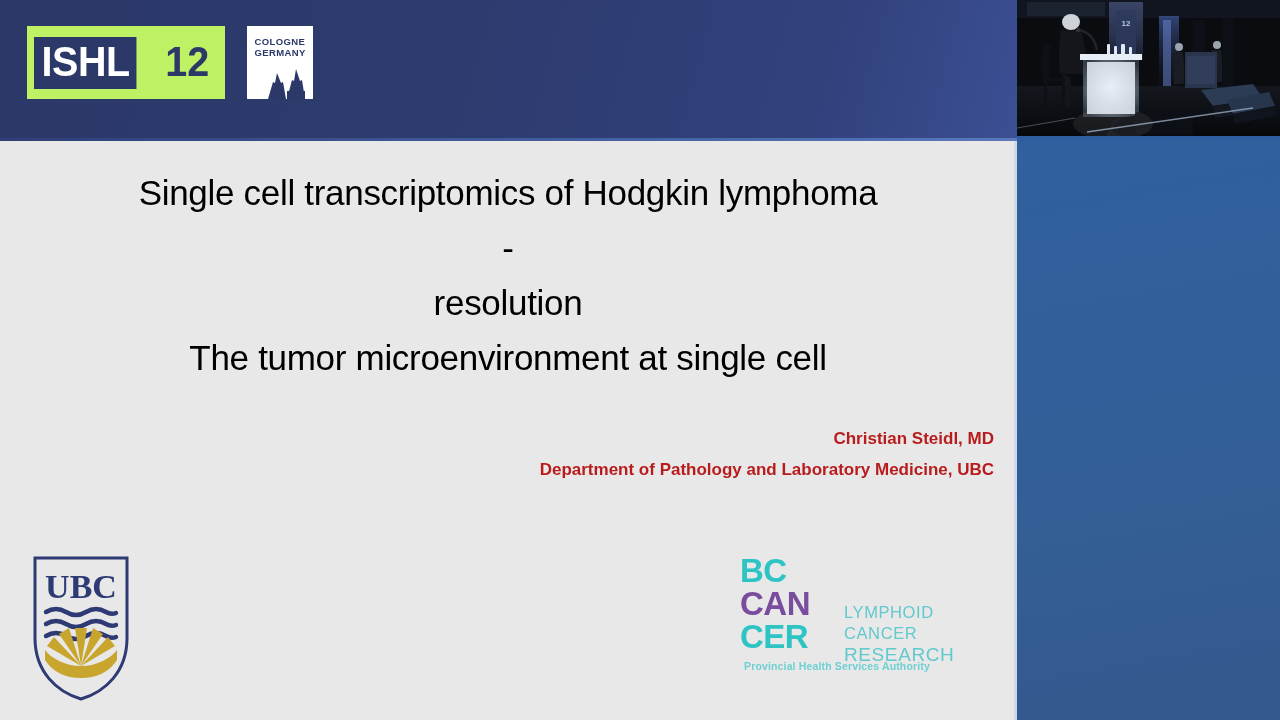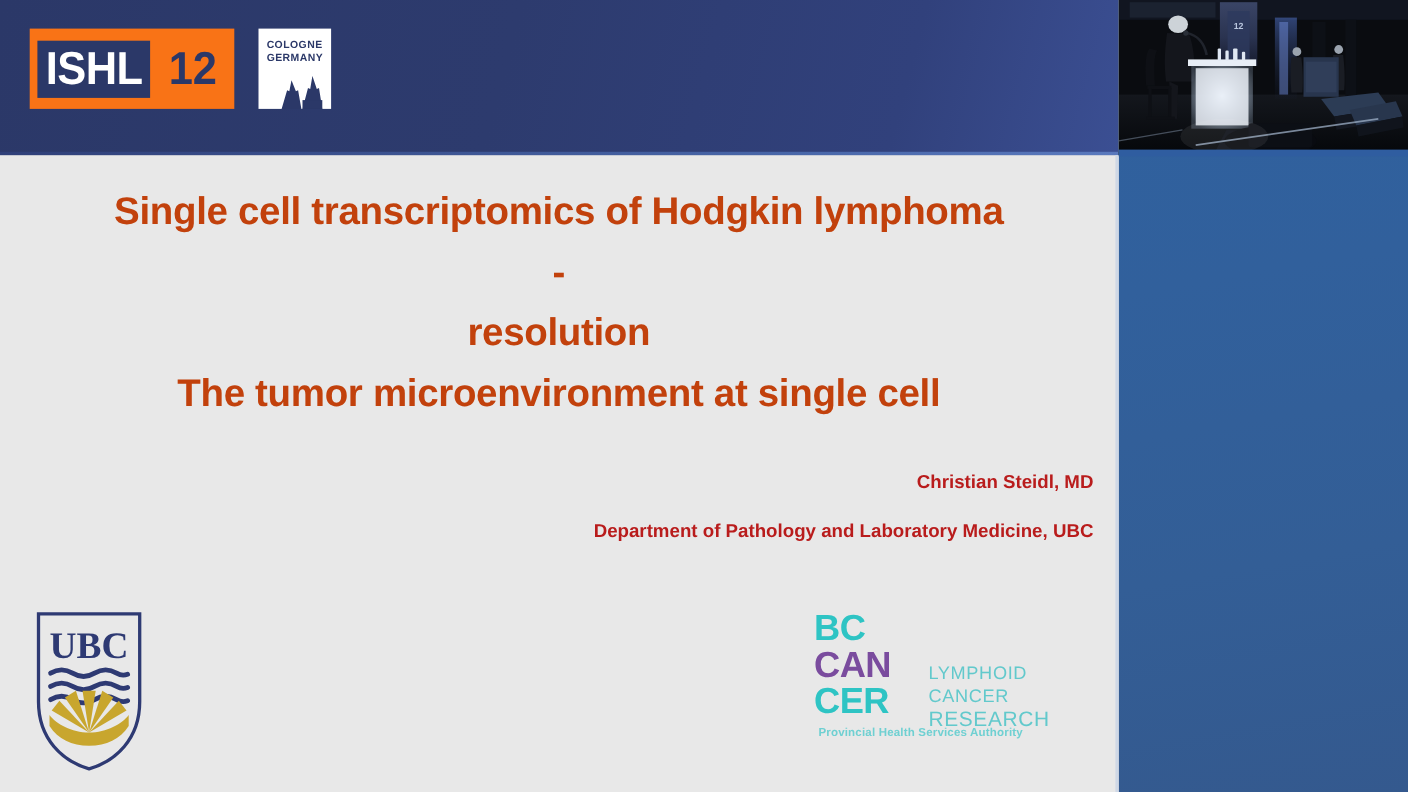--- a/index.html
+++ b/index.html
@@ -48,25 +48,26 @@
   
   #ishl-logo {
     position: absolute;
     left: 27px;
     top: 26px;
     display: flex;
     align-items: stretch;
     height: 73px;
   }
   #ishl-mark {
-    background: #f97316;
+    background: #bef264;
     padding: 6px 7px 6px 7px;
     display: flex;
     align-items: center;
     box-sizing: border-box;
+    gap: 12px;
   }
   #ishl-word {
     background: #2b3868;
     color: #ffffff;
     font-weight: 700;
     font-size: 42px;
     line-height: 1;
     letter-spacing: -0.5px;
     padding: 4px 7px 6px 8px;
     font-family: "Liberation Sans", sans-serif;
@@ -108,22 +109,22 @@
     height: 30px;
   }
 
   
   #slide-title {
     position: absolute;
     left: 22px;
     top: 165px;
     width: 972px;
     text-align: center;
-    color: #c2410c;
-    font-weight: 700;
+    color: #000000;
+    font-weight: 400;
     font-size: 35px;
     line-height: 55px;
     letter-spacing: -0.3px;
   }
   #slide-title .ttl-line { display: block; }
 
   
   #author-block {
     position: absolute;
     left: 22px;
@@ -131,21 +132,21 @@
     width: 972px;
     text-align: right;
     color: #b91c1c;
   }
   #author-name {
     font-weight: 700;
     font-size: 17px;
     line-height: 22px;
   }
   #affiliation {
-    margin-top: 22px;
+    margin-top: 9px;
     font-weight: 700;
     font-size: 17px;
     line-height: 22px;
   }
   #affiliation .aff-line { display: block; }
 
   
   #ubc-logo {
     position: absolute;
     left: 31px;

